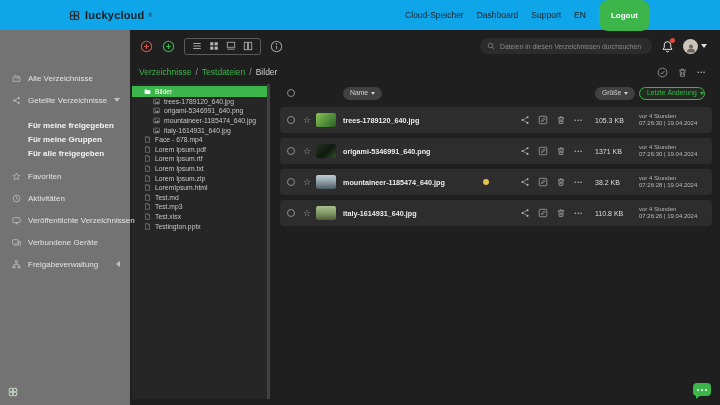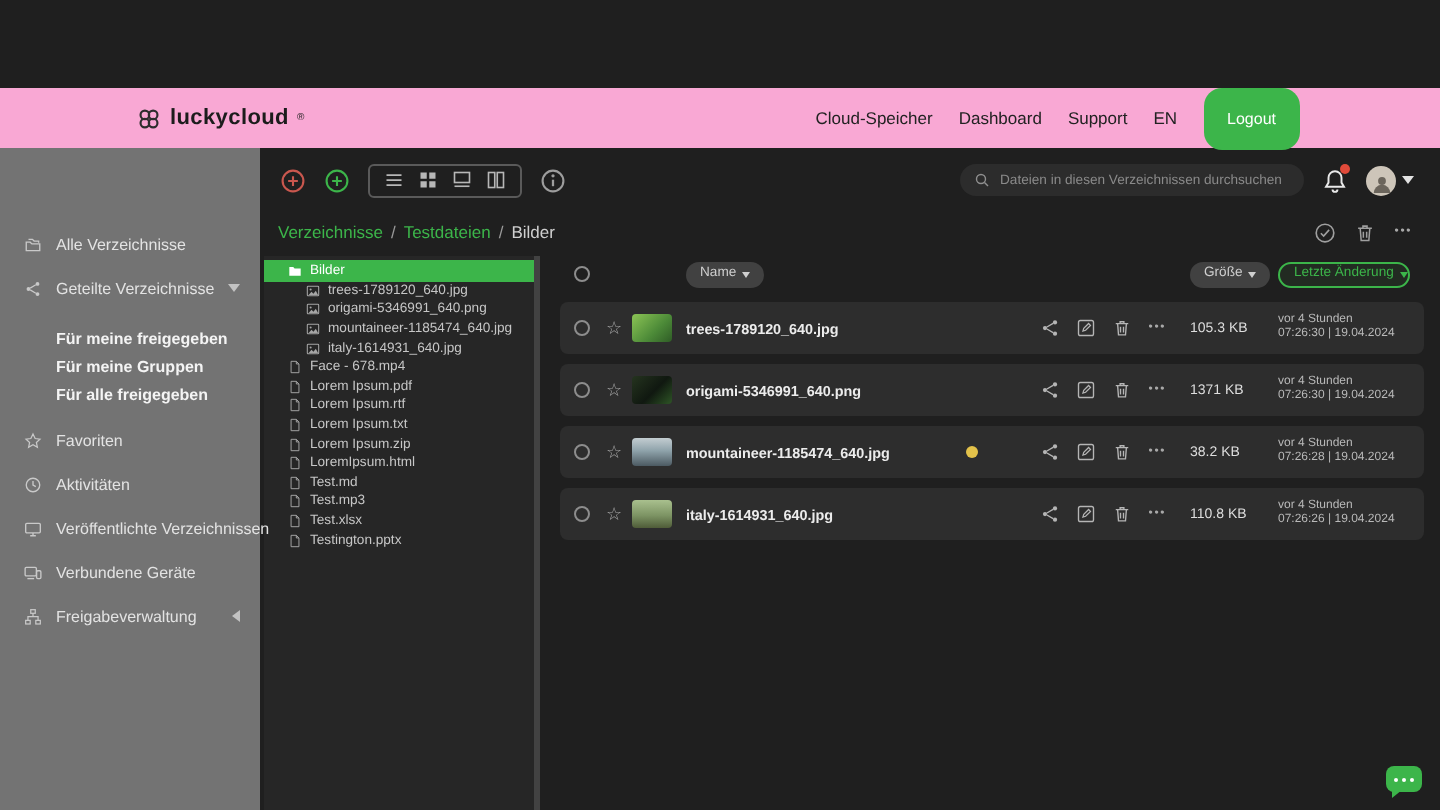--- a/index.html
+++ b/index.html
@@ -1,28 +1,28 @@
 <!DOCTYPE html>
 <html style="--accent: #3cb54a; --red: #c9574e; --badge: #e04a3a; --ydot: #e3c24a;"><head>
 <meta charset="utf-8">
 <style>
   *{box-sizing:border-box;margin:0;padding:0;}
   html,body{background:#111;}
   .app{position:relative;width:720px;height:405px;background:#1f1f1f;overflow:hidden;
        font-family:"Liberation Sans",sans-serif;-webkit-font-smoothing:antialiased;}
 
   
-  .topbar{height:30px;background:#f9a8d4;display:flex;align-items:center;padding:0 70px 0 68px;margin-top:44px;}
+  .topbar{height:30px;background:#0ea5e9;display:flex;align-items:center;padding:0 70px 0 68px;}
   .brand{display:flex;align-items:center;gap:4px;cursor:pointer;}
   .logo{width:13px;height:13px;color:#2d2d2d;}
   .brand-text{font-size:11px;font-weight:700;color:#1c1c1c;letter-spacing:.2px;}
   .brand-mark{font-size:5px;color:#1c1c1c;align-self:flex-start;margin-top:3px;}
   .topnav{margin-left:auto;display:flex;align-items:center;gap:13px;}
   .navlink{font-size:8.5px;color:#222;text-decoration:none;cursor:pointer;}
-  .logout{background:var(--accent,#3cb54a);color:#fff;font-size:8px;font-weight:400;border:none;
+  .logout{background:var(--accent,#3cb54a);color:#fff;font-size:8px;font-weight:700;border:none;
           border-radius:9px;height:31px;padding:0 12px;cursor:pointer;font-family:inherit;}
 
   
   .body{display:flex;height:375px;}
 
   
   .sidebar{width:130px;flex:none;background:#737373;padding-top:38px;position:relative;}
   .snav-item{display:flex;align-items:center;gap:7px;height:20px;padding:0 10px 0 12px;
              font-size:8px;color:#e3e3e3;cursor:pointer;white-space:nowrap;}
   .snav-item svg{width:9px;height:9px;flex:none;color:#c9c9c9;}

